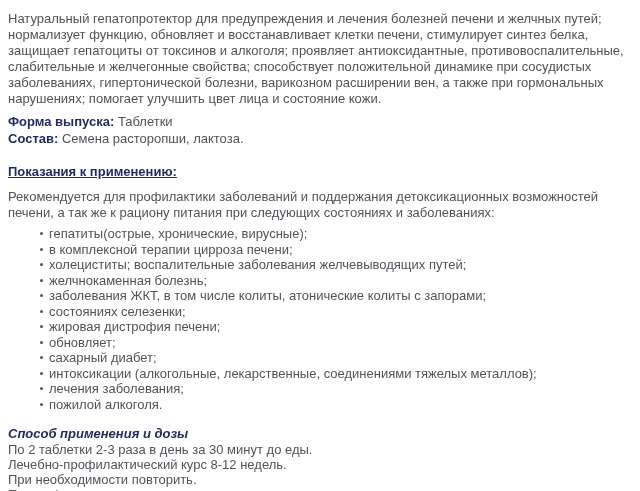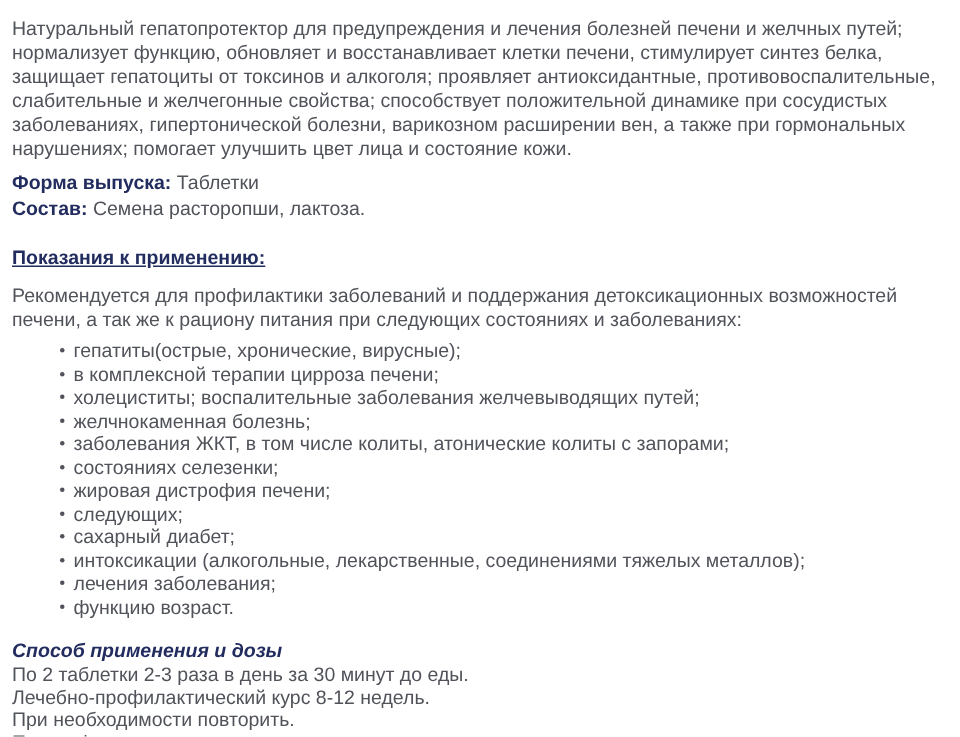--- a/index.html
+++ b/index.html
@@ -109,29 +109,29 @@
       <li>холециститы; воспалительные заболевания желчевыводящих путей;</li>
 
       <li>желчнокаменная болезнь;</li>
 
       <li>заболевания ЖКТ, в том числе колиты, атонические колиты с запорами;</li>
 
       <li>состояниях селезенки;</li>
 
       <li>жировая дистрофия печени;</li>
 
-      <li>следующих;</li>
+      <li>обновляет;</li>
 
       <li>сахарный диабет;</li>
 
       <li>интоксикации (алкогольные, лекарственные, соединениями тяжелых металлов);</li>
 
       <li>лечения заболевания;</li>
 
-      <li>функцию возраст.</li>
+      <li>пожилой алкоголя.</li>
     </ul>
 
   <div class="dosage-heading">Способ применения и дозы</div>
 
   <div class="dosage-lines">
 
       <div class="dosage-line">По 2 таблетки 2-3 раза в день за 30 минут до еды.</div>
 
       <div class="dosage-line">Лечебно-профилактический курс 8-12 недель.</div>
 

